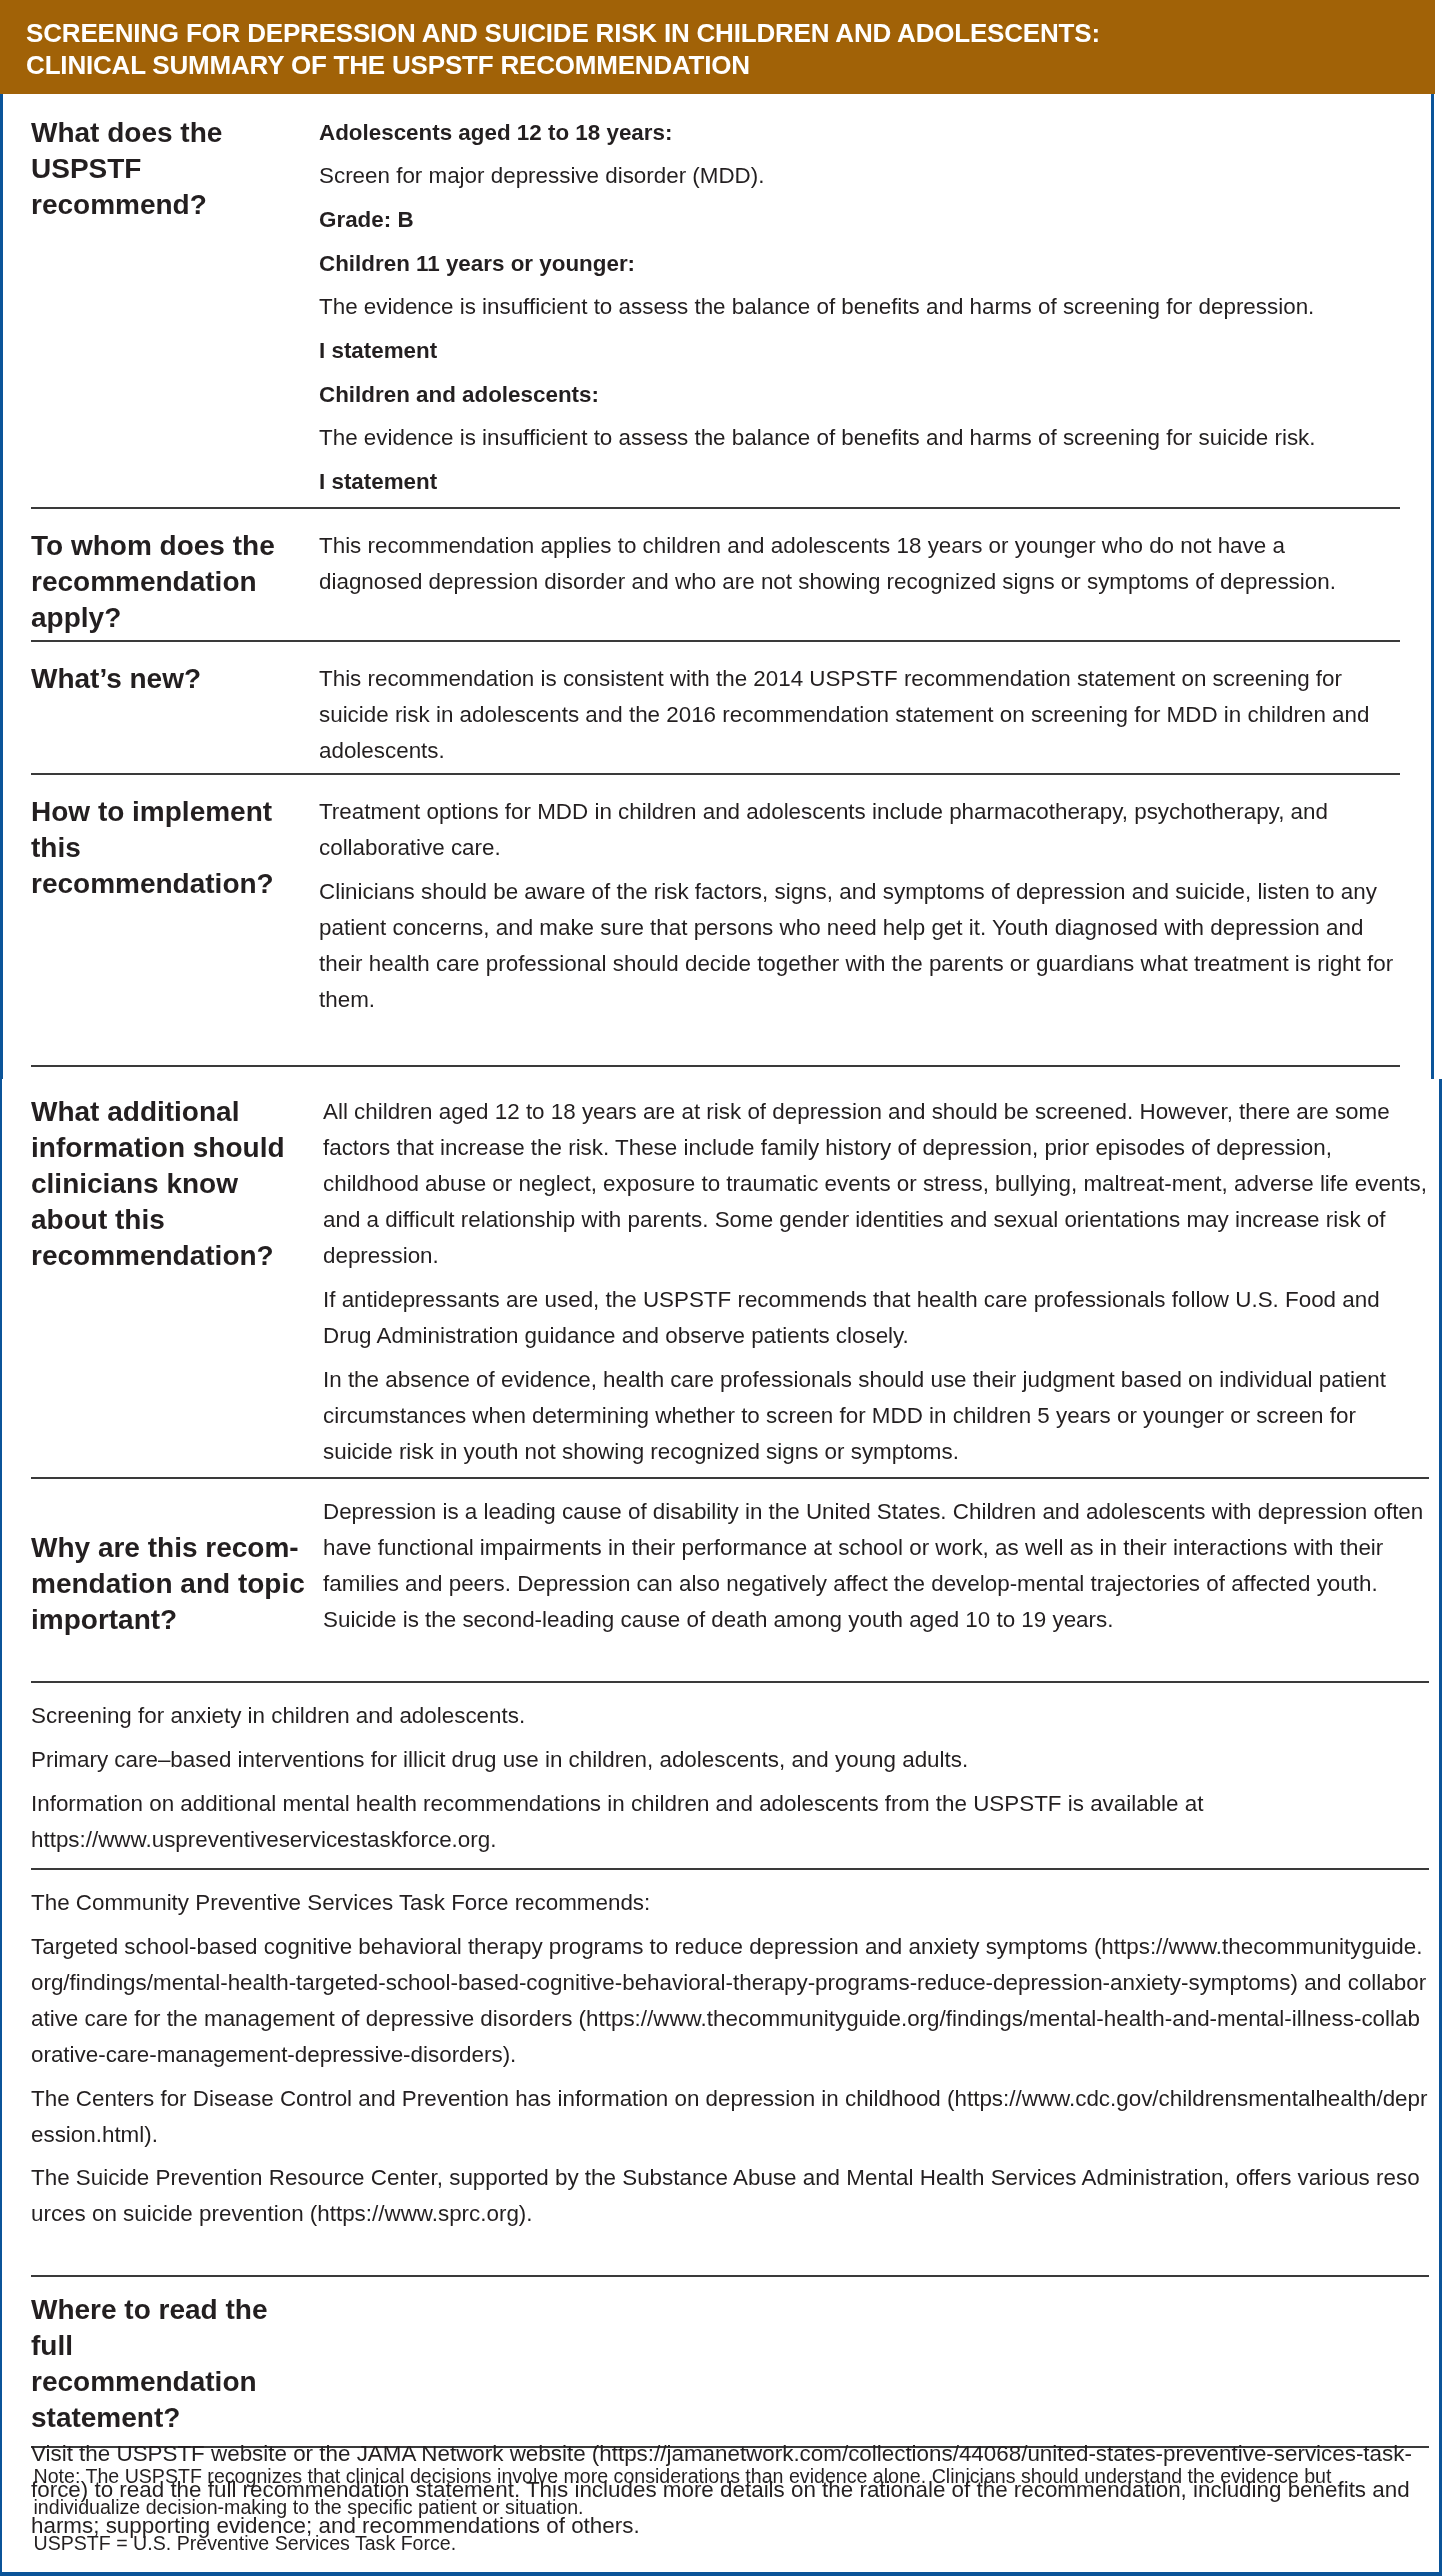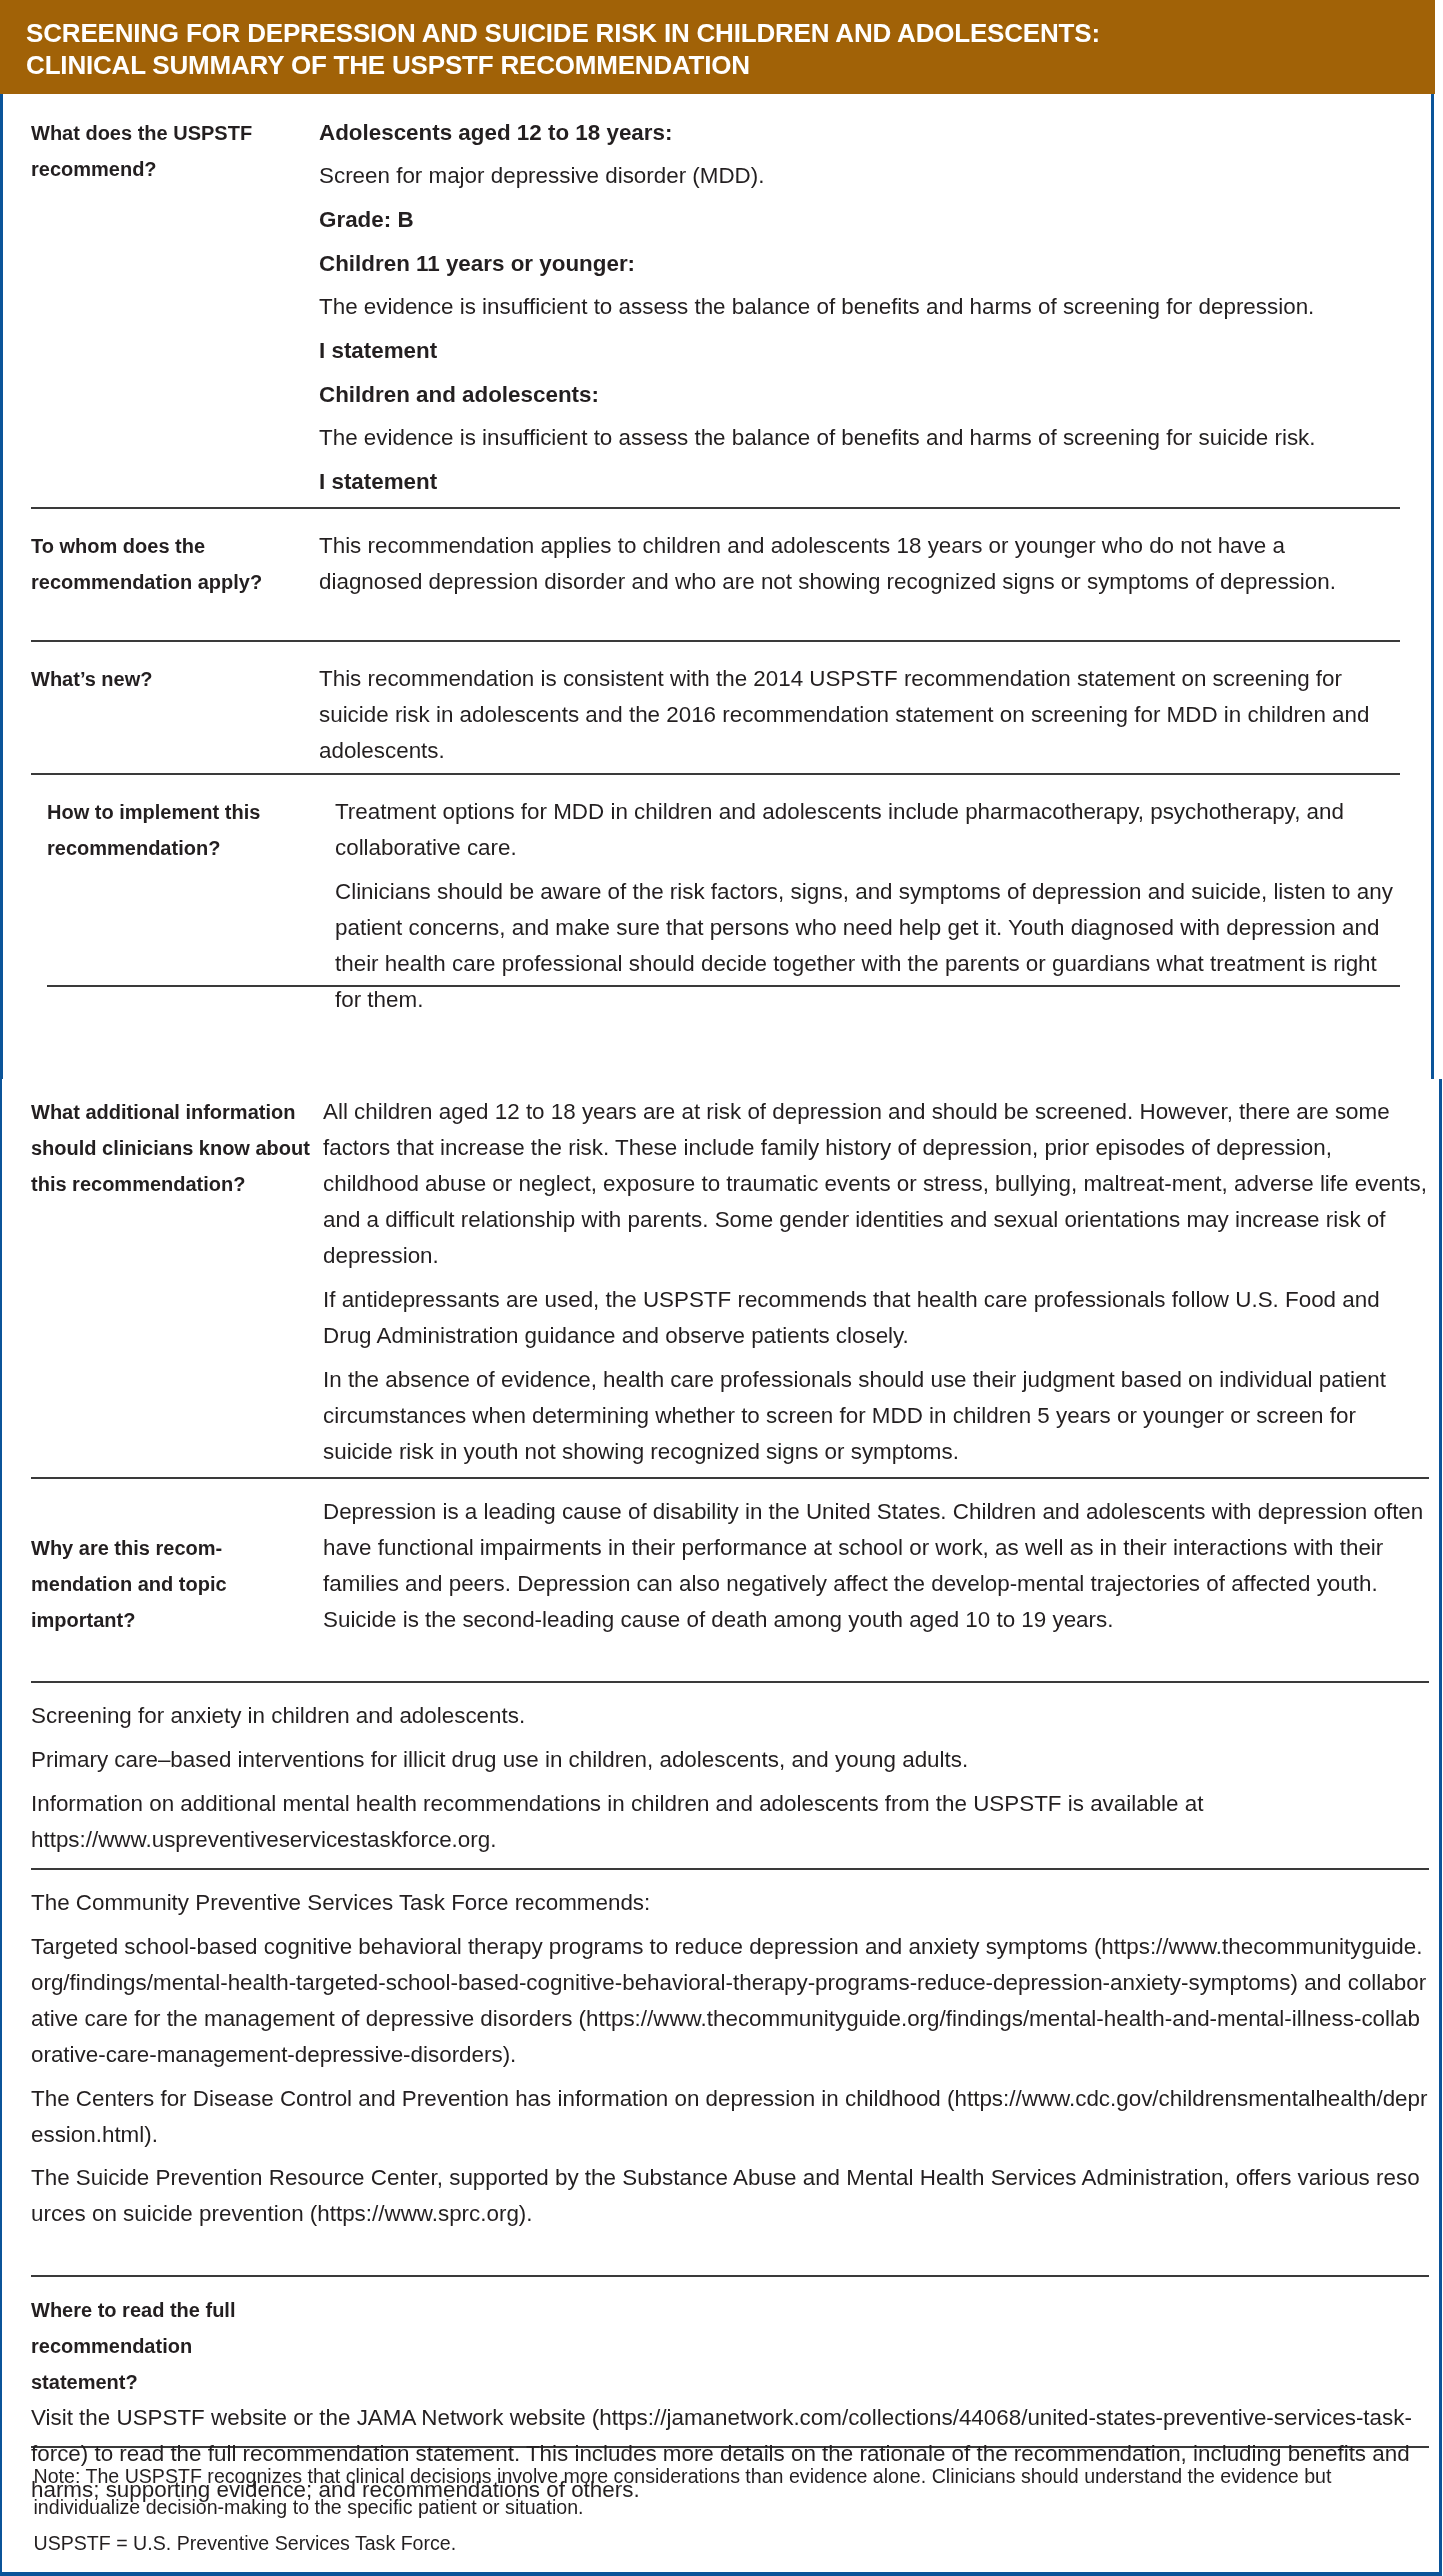--- a/index.html
+++ b/index.html
@@ -47,21 +47,21 @@
   .header .line { display: block; white-space: nowrap; }
   .rows-top { padding: 0 31.5px 0 28px; }
   .rows-bottom { padding: 0 10.5px 0 29px; }
   .row {
     display: flex;
     border-bottom: 2.1px solid #3a3a3a;
   }
   .label {
     flex: 0 0 auto;
     font-weight: bold;
-    font-size: 20px;
+    font-size: 28px;
     line-height: 36px;
     color: #231f20;
   }
   .rows-top .label { width: 288px; }
   .rows-bottom .label { width: 292px; }
   .answer {
     flex: 1 1 auto;
     font-size: 22.4px;
     line-height: 36px;
     color: #231f20;
@@ -111,21 +111,21 @@
       </div>
     </div>
 
     <div class="row" style="padding: 19.6px 0 0 0; height: 133px;">
       <div class="label" style="width:288px; padding-right:28px;">What’s new?</div>
       <div class="answer" style="padding-right:7px;">
         <p>This recommendation is consistent with the 2014 USPSTF recommendation statement on screening for suicide risk in adolescents and the 2016 recommendation statement on screening for MDD in children and adolescents.</p>
       </div>
     </div>
 
-    <div class="row" style="padding: 19.6px 0 0 0; height: 212px; margin-left: 16px;">
+    <div class="row" style="padding: 19.6px 0 0 0; height: 292px;">
       <div class="label" style="width:288px; padding-right:7px;">How to implement this recommendation?</div>
       <div class="answer">
         <p>Treatment options for MDD in children and adolescents include pharmacotherapy, psychotherapy, and collaborative care.</p>
         <p>Clinicians should be aware of the risk factors, signs, and symptoms of depression and suicide, listen to any patient concerns, and make sure that persons who need help get it. Youth diagnosed with depression and their health care professional should decide together with the parents or guardians what treatment is right for them.</p>
       </div>
     </div>
   </div>
 </div>
 
 <div class="page-bottom">

